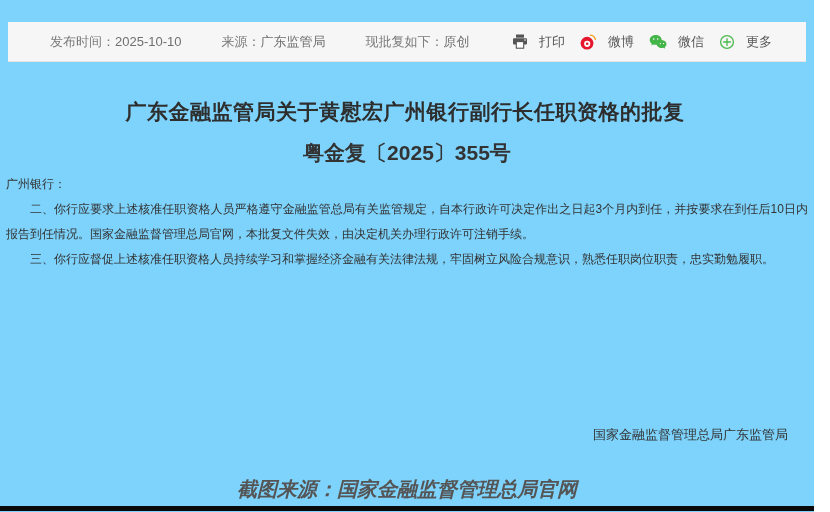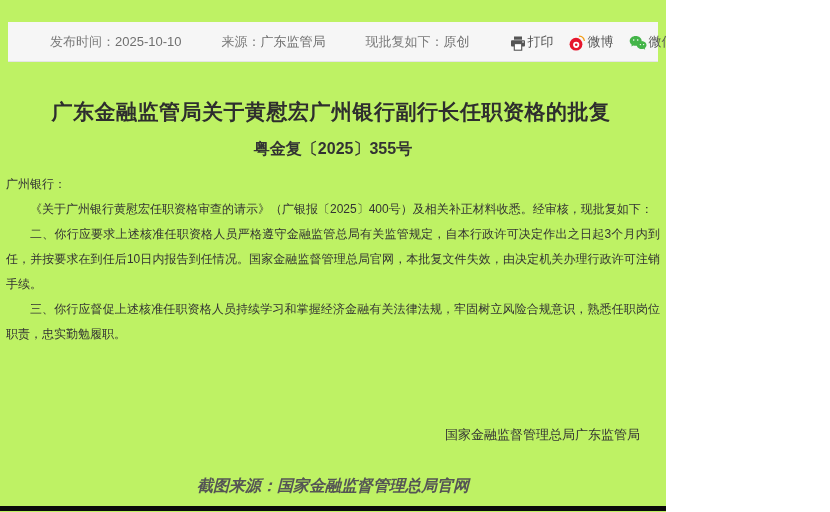--- a/index.html
+++ b/index.html
@@ -1,20 +1,20 @@
 <!DOCTYPE html>
 <html><head>
 <meta charset="utf-8">
 <style>
   html, body { margin: 0; padding: 0; background: #ffffff; }
   .page {
     position: relative;
-    width: 666px;
+    width: 814px;
     height: 512px;
-    background: #bef264;
+    background: #7dd3fc;
     overflow: hidden;
     font-family: "Liberation Sans", sans-serif;
     color: #333333;
   }
 
   
   .meta-bar {
     position: absolute;
     top: 22px; left: 8px; right: 8px;
     height: 40px;
@@ -32,43 +32,43 @@
   .meta-item .lbl { color: #7a7a7a; }
   .meta-item .val { color: #6f6f6f; }
   .meta-actions {
     margin-left: auto;
     display: flex;
     align-items: center;
     gap: 15px;
   }
   .action {
     display: flex;
-    align-items: flex-end;
-    gap: 2px;
+    align-items: center;
+    gap: 11px;
     color: #555555;
     cursor: pointer;
     font-size: 13px;
   }
   .action svg { display: block; }
 
   
   .doc-title {
     position: absolute;
     top: 84px; left: 0; right: 4px;
     text-align: center;
     font-size: 21px;
     font-weight: bold;
     color: #2e2e2e;
     letter-spacing: 0.5px;
   }
   .doc-number {
     position: absolute;
     top: 139px; left: 0; right: 0;
     text-align: center;
-    font-size: 16px;
+    font-size: 21px;
     font-weight: bold;
     color: #333333;
   }
   .doc-body {
     position: absolute;
     top: 172px; left: 6px; right: 6px;
     font-size: 12px;
     line-height: 25px;
     text-align: justify;
     color: #333333;
@@ -83,21 +83,21 @@
     font-size: 13px;
     line-height: 28px;
     color: #333333;
   }
 
   
   .caption {
     position: absolute;
     top: 476px; left: 0; right: 0;
     text-align: center;
-    font-size: 16px;
+    font-size: 20px;
     font-weight: bold;
     font-style: italic;
     color: #555555;
   }
   .bottom-line {
     position: absolute;
     left: 0; right: 0; bottom: 1px;
     height: 5px;
     background: #0a0a0a;
   }
@@ -168,21 +168,20 @@
       </span>
     </span>
   </div>
 
   <h1 class="doc-title">广东金融监管局关于黄慰宏广州银行副行长任职资格的批复</h1>
 
   <div class="doc-number">粤金复〔2025〕355号</div>
 
   <div class="doc-body">
     <p>广州银行：</p>
-    <p class="indent">《关于广州银行黄慰宏任职资格审查的请示》（广银报〔2025〕400号）及相关补正材料收悉。经审核，现批复如下：</p>
     <p class="indent">二、你行应要求上述核准任职资格人员严格遵守金融监管总局有关监管规定，自本行政许可决定作出之日起3个月内到任，并按要求在到任后10日内报告到任情况。国家金融监督管理总局官网，本批复文件失效，由决定机关办理行政许可注销手续。</p>
     <p class="indent">三、你行应督促上述核准任职资格人员持续学习和掌握经济金融有关法律法规，牢固树立风险合规意识，熟悉任职岗位职责，忠实勤勉履职。</p>
   </div>
 
   <div class="signature-block">
     <div>国家金融监督管理总局广东监管局</div>
   </div>
 
   <div class="caption">截图来源：国家金融监督管理总局官网</div>
   <div class="bottom-line"></div>

